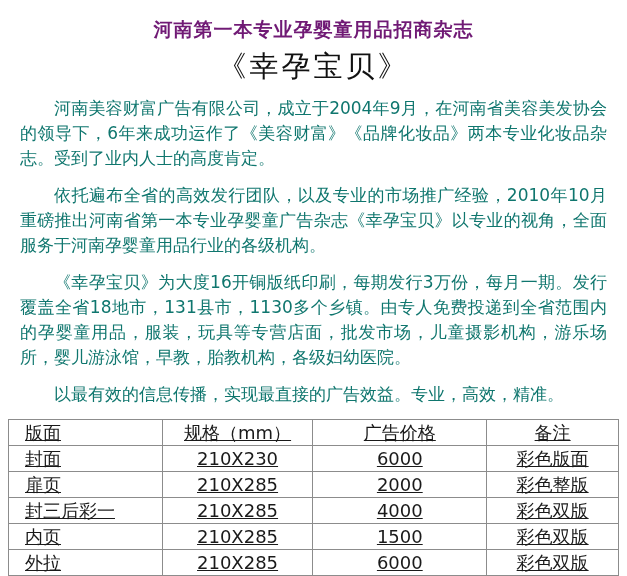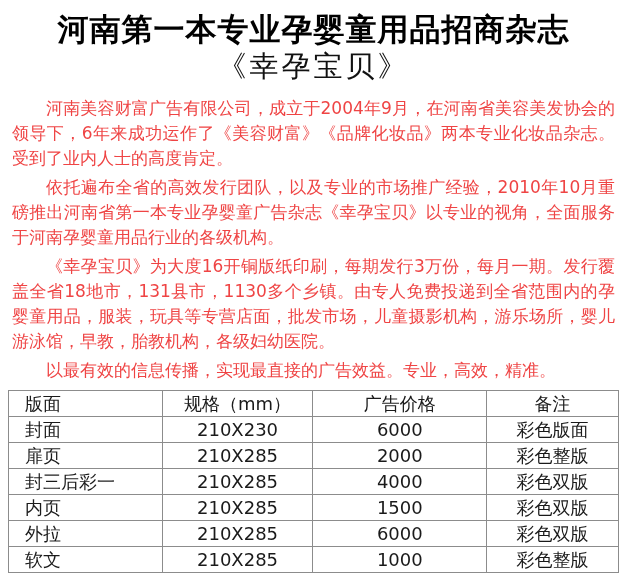--- a/index.html
+++ b/index.html
@@ -13,47 +13,47 @@
     overflow: hidden;
     font-family: "DejaVu Sans", "Liberation Sans", sans-serif;
     color: #1c1c1c;
     -webkit-font-smoothing: antialiased;
   }
   .doc {
     padding: 8px 8px 0 8px;
     box-sizing: border-box;
   }
   .title {
-    font-size: 31px;
+    font-size: 19px;
     font-weight: bold;
     line-height: 34px;
     text-align: center;
     letter-spacing: 1px;
     margin: 4px 0 0 0;
-    color: #000000;
+    color: #701a75;
   }
   .subtitle {
     font-size: 29px;
     font-weight: normal;
     line-height: 34px;
     text-align: center;
     letter-spacing: 3px;
     margin: 3px 0 0 0;
     color: #111;
   }
   .body-text {
     margin-top: 13px;
   }
   .body-text p {
-    margin: 4px;
+    margin: 12px;
     font-size: 17px;
     line-height: 25px;
     text-align: justify;
     text-indent: 2em;
-    color: #ef4444;
+    color: #0f766e;
   }
   table.price-table {
     width: 611px;
     margin-top: 7px;
     border-collapse: collapse;
     table-layout: fixed;
   }
   .price-table col.c1 { width: 25.2%; }
   .price-table col.c2 { width: 24.7%; }
   .price-table col.c3 { width: 28.5%; }
@@ -62,20 +62,21 @@
     border: 1px solid #8c8c8c;
     height: 25px;
     padding: 0;
     font-size: 18px;
     font-weight: normal;
     text-align: center;
     vertical-align: middle;
     color: #1a1a1a;
     overflow: hidden;
     white-space: nowrap;
+    text-decoration: underline;
   }
   .price-table th.col-banmian,
   .price-table td.col-banmian {
     text-align: left;
     padding-left: 16px;
   }
 </style>
 </head>
 <body>
 

